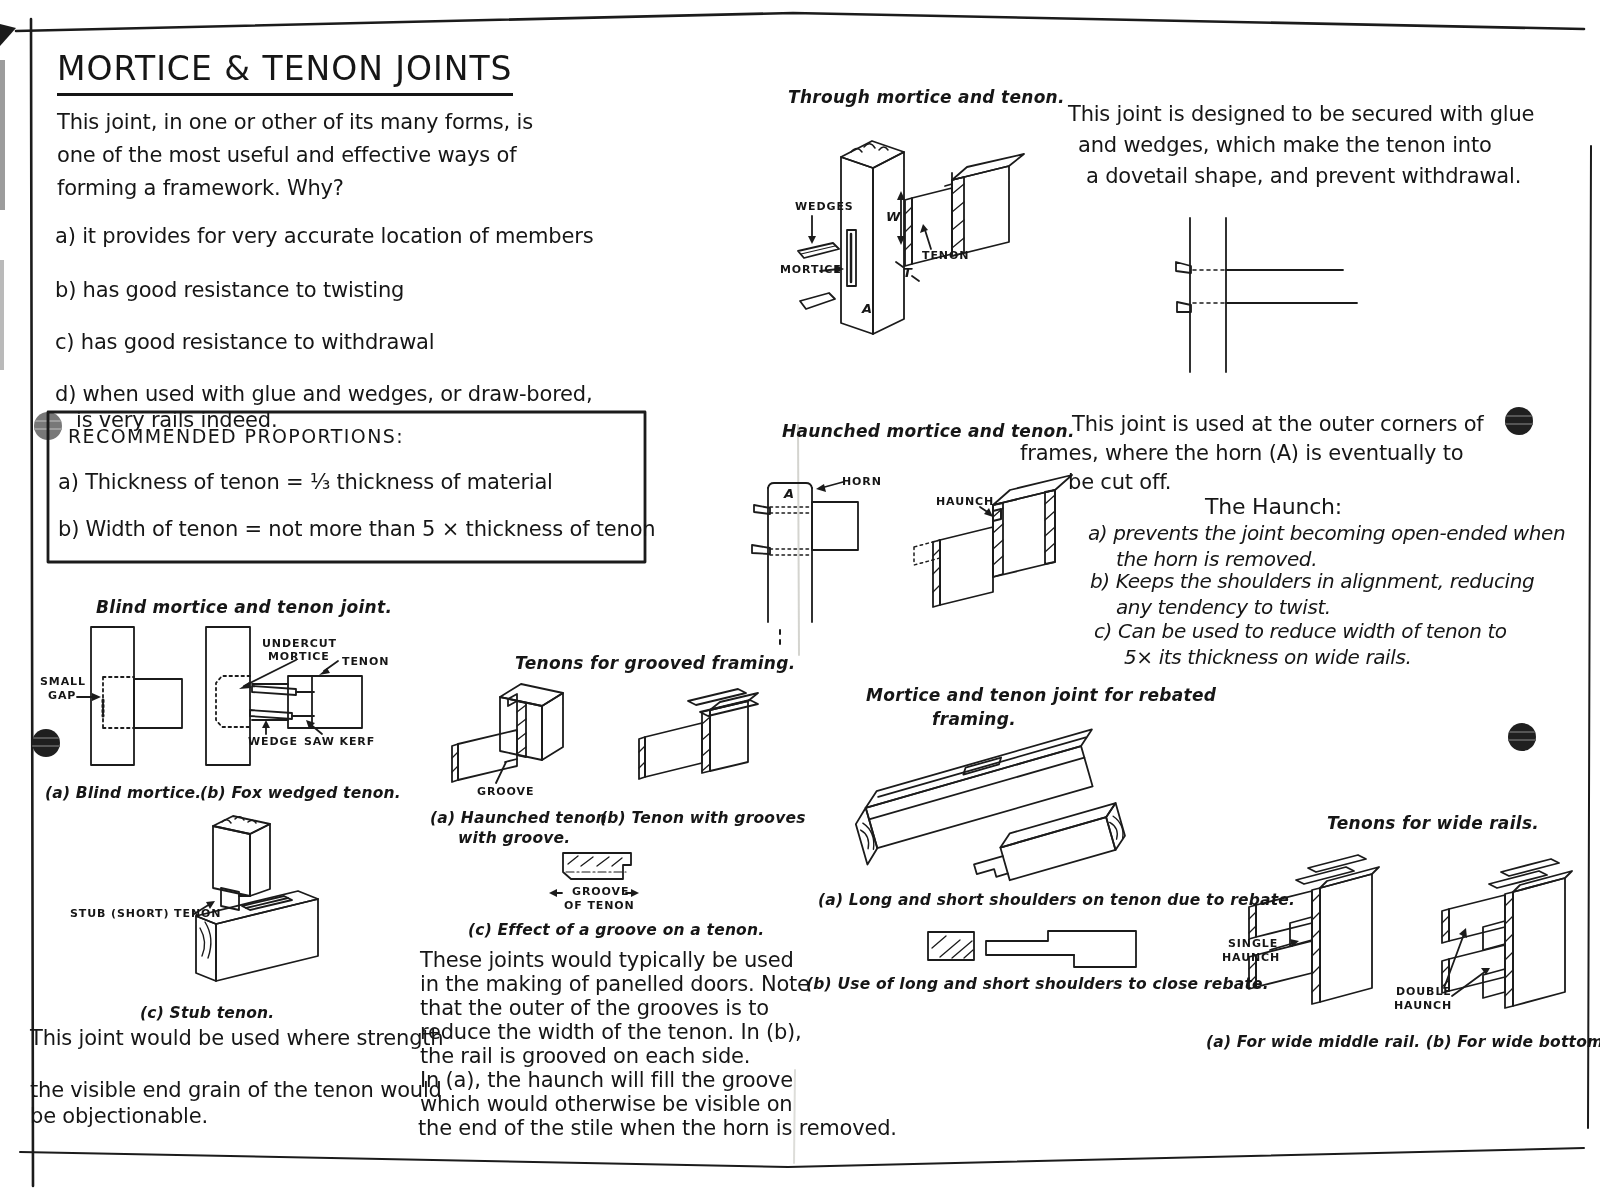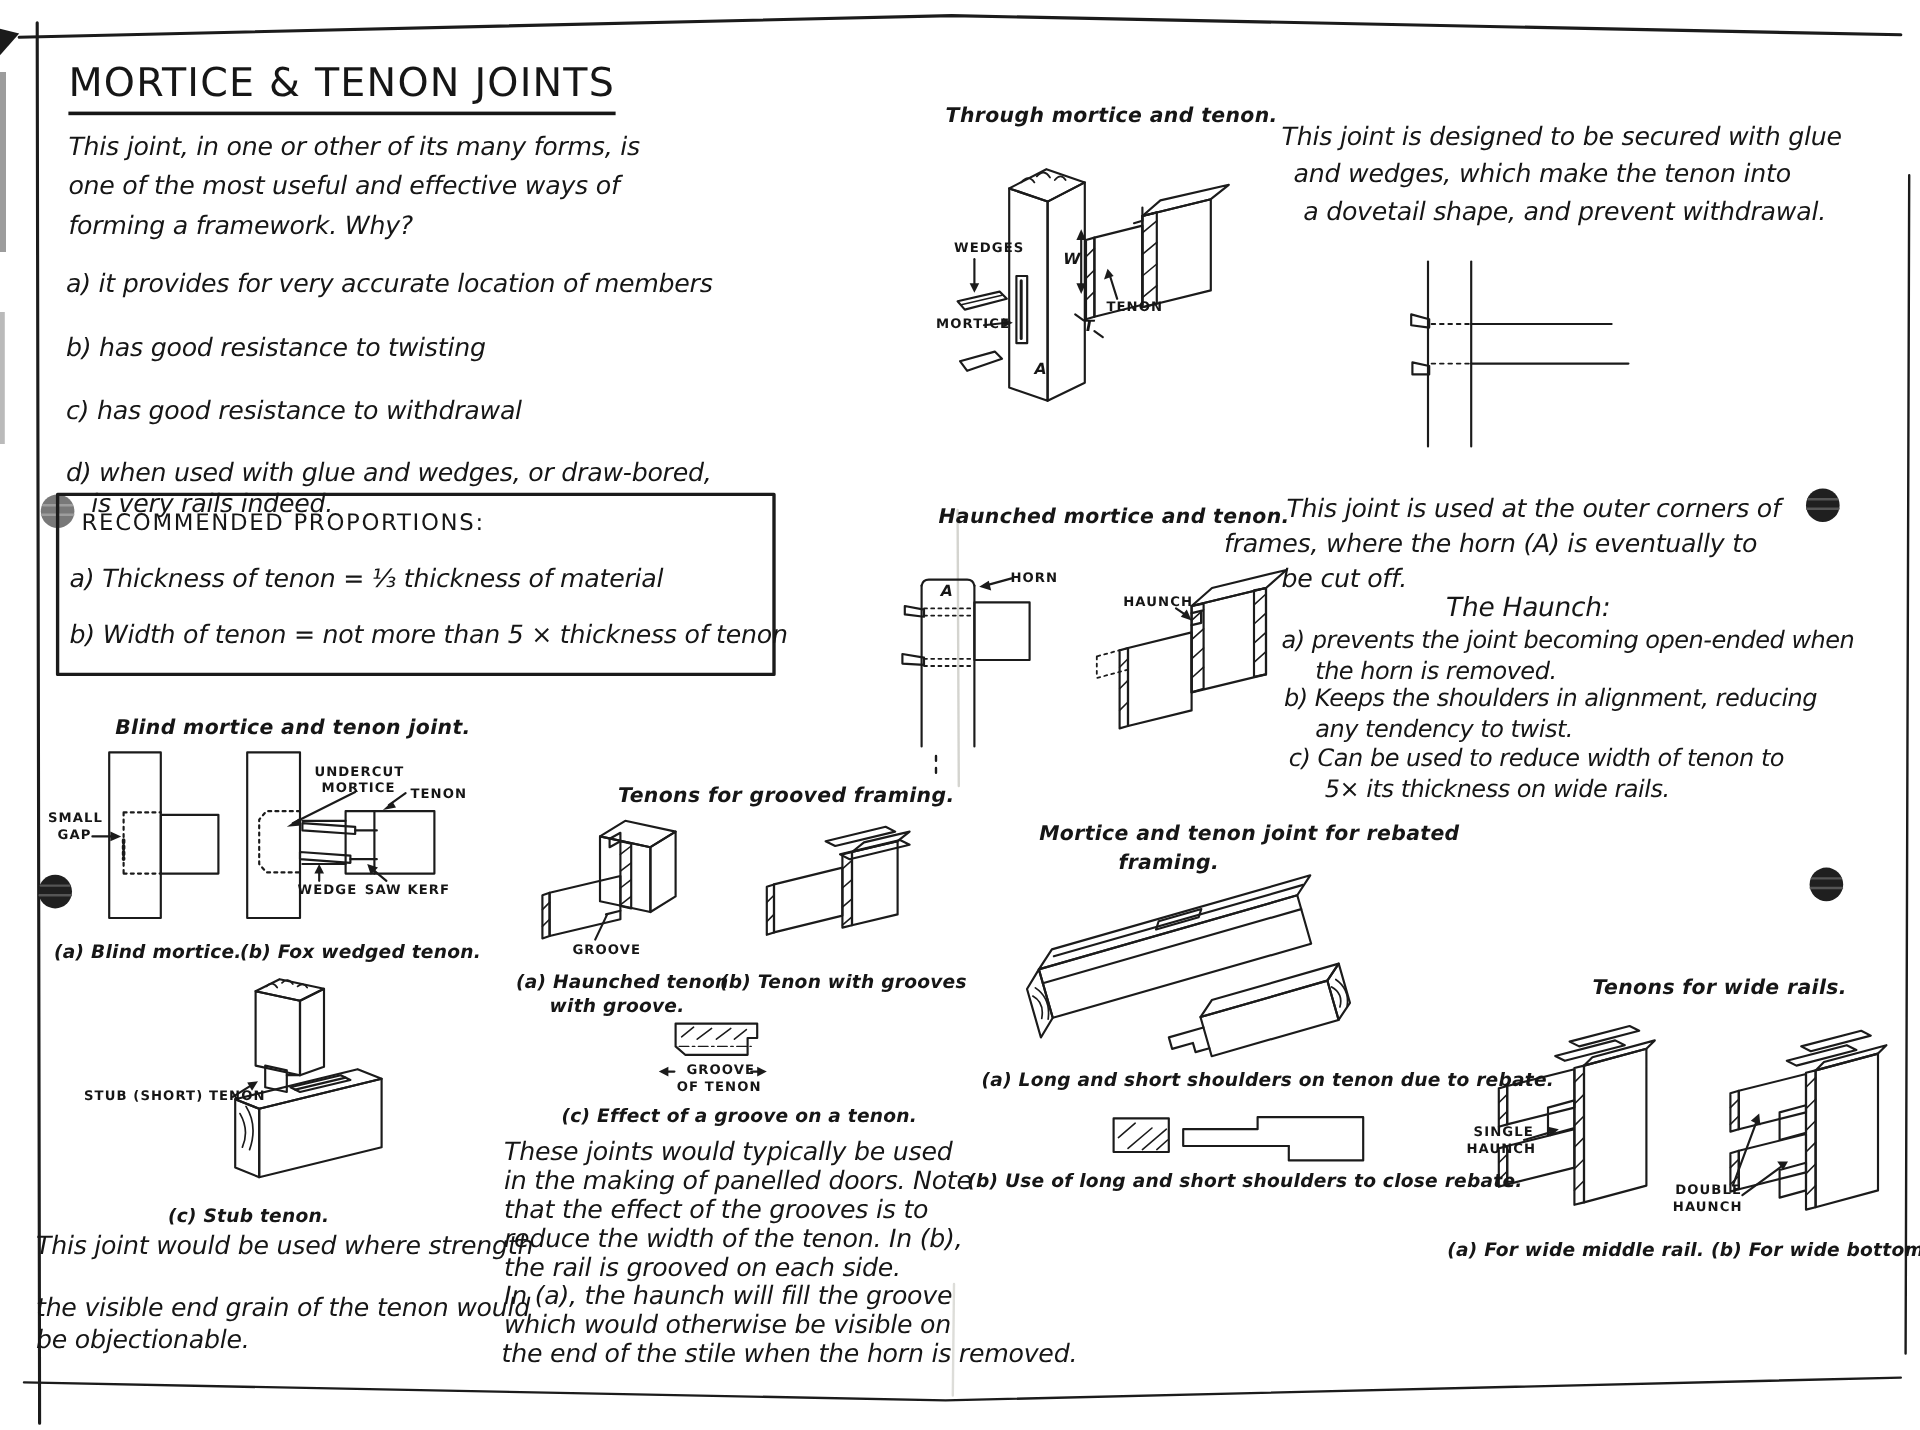--- a/index.html
+++ b/index.html
@@ -1,20 +1,20 @@
 <!DOCTYPE html>
 <html><head>
 <meta charset="utf-8">
 <style>
   html,body{margin:0;padding:0;background:#e9e9e5;}
   .page{position:relative;width:1600px;height:1192px;background:#ffffff;overflow:hidden;
         font-family:"DejaVu Sans",sans-serif;color:#161616;}
   .abs{position:absolute;white-space:nowrap;line-height:1.15;}
-  .hw{font-style:italic;font-size:21px;letter-spacing:-0.2px;}
-  .hw-s{font-style:italic;font-size:20px;letter-spacing:-0.4px;}
+  .hw{font-size:21px;letter-spacing:-0.2px;}
+  .hw-s{font-style:italic;font-size:20px;letter-spacing:-0.4px;margin-left:20px;}
   .hw-caps{font-size:19px;letter-spacing:1.4px;}
   .title{font-size:33px;letter-spacing:1px;border-bottom:3px solid #161616;padding-bottom:5px;}
   .cap{font-style:italic;font-weight:bold;font-size:15.5px;letter-spacing:0.2px;}
   .cap-lg{font-style:italic;font-weight:bold;font-size:17px;letter-spacing:0.3px;}
   .lbl{font-weight:bold;font-size:11px;letter-spacing:0.9px;}
   .lbl-md{font-weight:bold;font-size:13px;font-style:italic;}
   svg.layer{position:absolute;left:0;top:0;}
 </style>
 </head>
 <body>
@@ -303,21 +303,21 @@
 <div class="abs cap-lg" style="left:515px;top:654px">Tenons for grooved framing.</div>
 <div class="abs lbl" style="left:477px;top:786px">GROOVE</div>
 <div class="abs cap" style="left:430px;top:810px">(a) Haunched tenon</div>
 <div class="abs cap" style="left:458px;top:830px">with groove.</div>
 <div class="abs cap" style="left:600px;top:810px">(b) Tenon with grooves</div>
 <div class="abs lbl" style="left:572px;top:886px">GROOVE</div>
 <div class="abs lbl" style="left:564px;top:900px">OF TENON</div>
 <div class="abs cap" style="left:468px;top:922px">(c) Effect of a groove on a tenon.</div>
 <div class="abs hw" style="left:420px;top:948px">These joints would typically be used</div>
 <div class="abs hw" style="left:420px;top:972px">in the making of panelled doors. Note</div>
-<div class="abs hw" style="left:420px;top:996px">that the effect of the grooves is to</div>
+<div class="abs hw" style="left:420px;top:996px">that the outer of the grooves is to</div>
 <div class="abs hw" style="left:420px;top:1020px">reduce the width of the tenon. In (b),</div>
 <div class="abs hw" style="left:420px;top:1044px">the rail is grooved on each side.</div>
 <div class="abs hw" style="left:420px;top:1068px">In (a), the haunch will fill the groove</div>
 <div class="abs hw" style="left:420px;top:1092px">which would otherwise be visible on</div>
 <div class="abs hw" style="left:418px;top:1116px">the end of the stile when the horn is removed.</div>
 
 <div class="abs cap-lg" style="left:788px;top:88px">Through mortice and tenon.</div>
 <div class="abs lbl" style="left:795px;top:201px">WEDGES</div>
 <div class="abs lbl" style="left:780px;top:264px">MORTICE</div>
 <div class="abs lbl" style="left:922px;top:250px">TENON</div>

